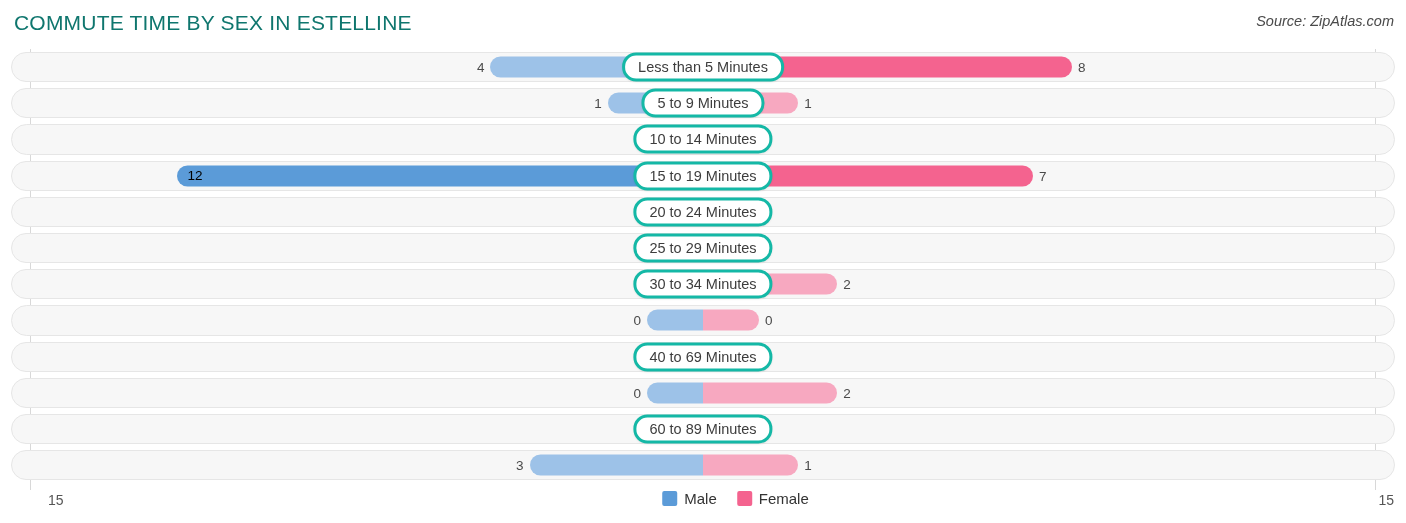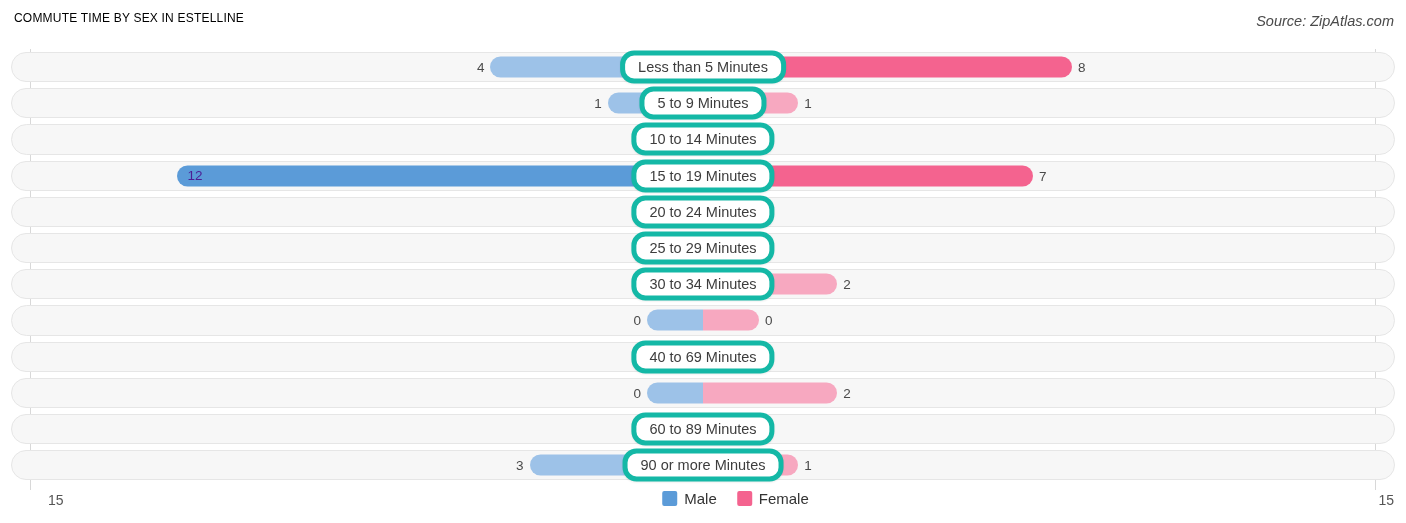--- a/index.html
+++ b/index.html
@@ -25,23 +25,23 @@
   
   .header {
     position: absolute;
     top: 0; left: 0; right: 0;
     height: 44px;
   }
   .chart-title {
     position: absolute;
     left: 14px;
     top: 11px;
-    font-size: 12px;
+    font-size: 21px;
     letter-spacing: .2px;
-    color: #000000;
+    color: #0f766e;
     font-weight: 400;
     white-space: nowrap;
   }
   .source-note {
     position: absolute;
     right: 12px;
     top: 13px;
     font-size: 14.5px;
     font-style: italic;
     color: #4a4a4a;
@@ -116,33 +116,33 @@
     position: absolute;
     top: 50%;
     transform: translateY(-50%);
     font-size: 13.5px;
     color: #4a4a4a;
     white-space: nowrap;
   }
   .val.male-out  { right: 0; margin-right: 6px; }
   .val.female-out{ left: 0;  margin-left: 6px; }
   .val.inside {
-    color: #4c1d95;
+    color: #000000;
     font-size: 13.5px;
   }
   .val.male-in  { left: 10px; right: auto; }
 
   
   .center-label {
     position: absolute;
     left: 50%;
     top: 50%;
     transform: translate(-50%, -50%);
     background: #ffffff;
-    border: 5px solid #14b8a6;
+    border: 3px solid #14b8a6;
     border-radius: 14px;
     padding: 3px 13px 4px;
     font-size: 14.5px;
     color: #3d3d3d;
     white-space: nowrap;
     box-shadow: 0 1px 2px rgba(0,0,0,0.07);
     z-index: 5;
   }
 
   
@@ -313,21 +313,20 @@
           <div class="center-label">60 to 89 Minutes</div>
         </div>
         <div class="row">
           <div class="track"></div>
           <div class="bars">
             <div class="bar male" style="width: 173.4px; background: rgb(157, 194, 232);"></div>
             <div class="val male-out" style="right: 876.4px;">3</div>
             <div class="bar female" style="width: 95.1333px; background: rgb(247, 168, 192);"></div>
             <div class="val female-out" style="left: 798.133px;">1</div>
           </div>
-          <div class="center-label">90 or more Minutes</div>
         </div>
       </div>
   </div>
 
   <div class="footer">
     <div class="axis-end left">15</div>
     <div class="axis-end right">15</div>
     <div class="legend">
       <div class="legend-item">
         <span class="swatch" id="sw-male" style="background: rgb(91, 155, 216);"></span>

